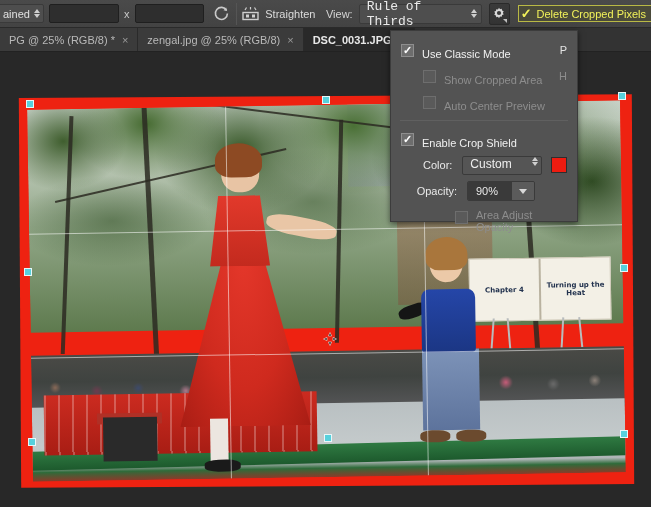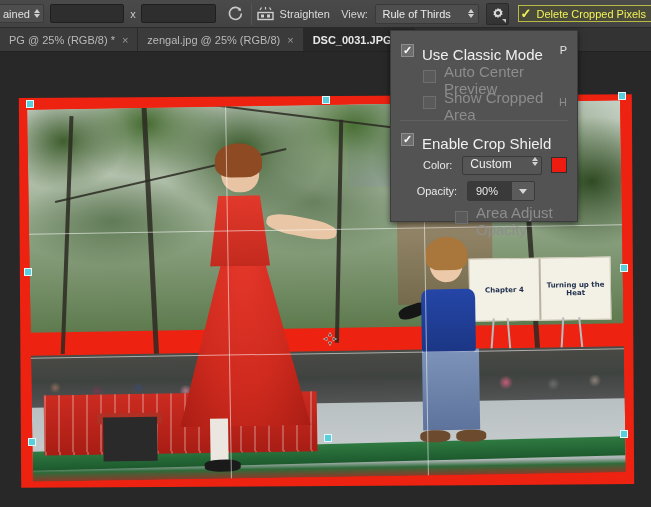--- a/index.html
+++ b/index.html
@@ -42,23 +42,24 @@
   .icon-btn{ width:24px;height:24px; display:flex;align-items:center;justify-content:center;
     cursor:pointer; }
 
   .vdiv{ width:1px; height:22px; background:#303030; border-right:1px solid #555; margin:0 4px; }
 
   .straighten-btn{ display:flex; align-items:center; gap:5px; cursor:pointer; }
   .straighten-btn .txt{ color:#dcdcdc; font-size:11px; }
 
   .view-select{
     height:20px; background:#4e4e4e; border:1px solid #3a3a3a; border-radius:2px;
-    color:#eaeaea; font-size:11px; display:flex; align-items:center;
+    color:#eaeaea; font-size:13px; display:flex; align-items:center;
     padding:0 4px 0 7px; gap:10px; min-width:104px; justify-content:space-between;
     cursor:pointer;
+    font-family:Liberation Mono, monospace;
   }
   .gear-btn{
     width:24px;height:22px; background:linear-gradient(#3a3a3a,#333);
     border:1px solid #2a2a2a; border-radius:2px;
     display:flex;align-items:center;justify-content:center; cursor:pointer;
     position:relative;
   }
   .gear-btn:after{
     content:""; position:absolute; right:2px; bottom:1px;
     width:0;height:0;border-left:4px solid transparent;border-top:4px solid #bdbdbd;
@@ -214,21 +215,21 @@
     padding:6px 0 0 0;
   }
   .row{ display:flex; align-items:center; height:26px; padding:0 10px; }
   .row .cb{ width:13px;height:13px;border:1px solid #8e8e8e;background:#6a6a6a;
     margin-right:8px;display:flex;align-items:center;justify-content:center;
     flex:0 0 auto; }
   .row .cb.checked{ background:#6d6d6d; }
   .row .cb.checked:after{ content:"✓"; color:#ffffff; font-size:11px; line-height:1;
     font-weight:bold; }
   .row .cb.disabled{ background:#5a5a5a; border-color:#6e6e6e; }
-  .row .txt{ color:#f0f0f0; font-size:15px;margin-top:8px; }
+  .row .txt{ color:#f0f0f0; font-size:11px;margin-top:8px; }
   .row .txt.dim{ color:#8d8d8d; }
   .row .key{ margin-left:auto; color:#e4e4e4; font-size:11px; }
   .row .key.dim{ color:#8d8d8d; }
   .row.indent{ padding-left:32px; }
   .panel-sep{ height:1px; background:#454545; border-bottom:1px solid #606060;
     margin:5px 9px; }
 
   .field-row{ display:flex; align-items:center; height:26px; padding:0 10px; }
   .field-row .cap{ color:#e9e9e9; font-size:11px; width:56px; text-align:right;
     margin-right:10px; }
@@ -423,28 +424,28 @@
   <div class="crop-panel">
 
     <div class="row">
       <span class="cb checked"></span>
       <span class="txt">Use Classic Mode</span>
       <span class="key">P</span>
     </div>
 
     <div class="row indent">
       <span class="cb disabled"></span>
+      <span class="txt dim">Show Cropped Area</span>
+      <span class="key dim">H</span>
+    </div>
+
+    <div class="row indent">
+      <span class="cb disabled"></span>
       <span class="txt dim">Auto Center Preview</span>
       <span class="key dim"></span>
-    </div>
-
-    <div class="row indent">
-      <span class="cb disabled"></span>
-      <span class="txt dim">Show Cropped Area</span>
-      <span class="key dim">H</span>
     </div>
 
     <div class="panel-sep"></div>
 
     <div class="row">
       <span class="cb checked"></span>
       <span class="txt">Enable Crop Shield</span>
     </div>
 
     <div class="field-row">

